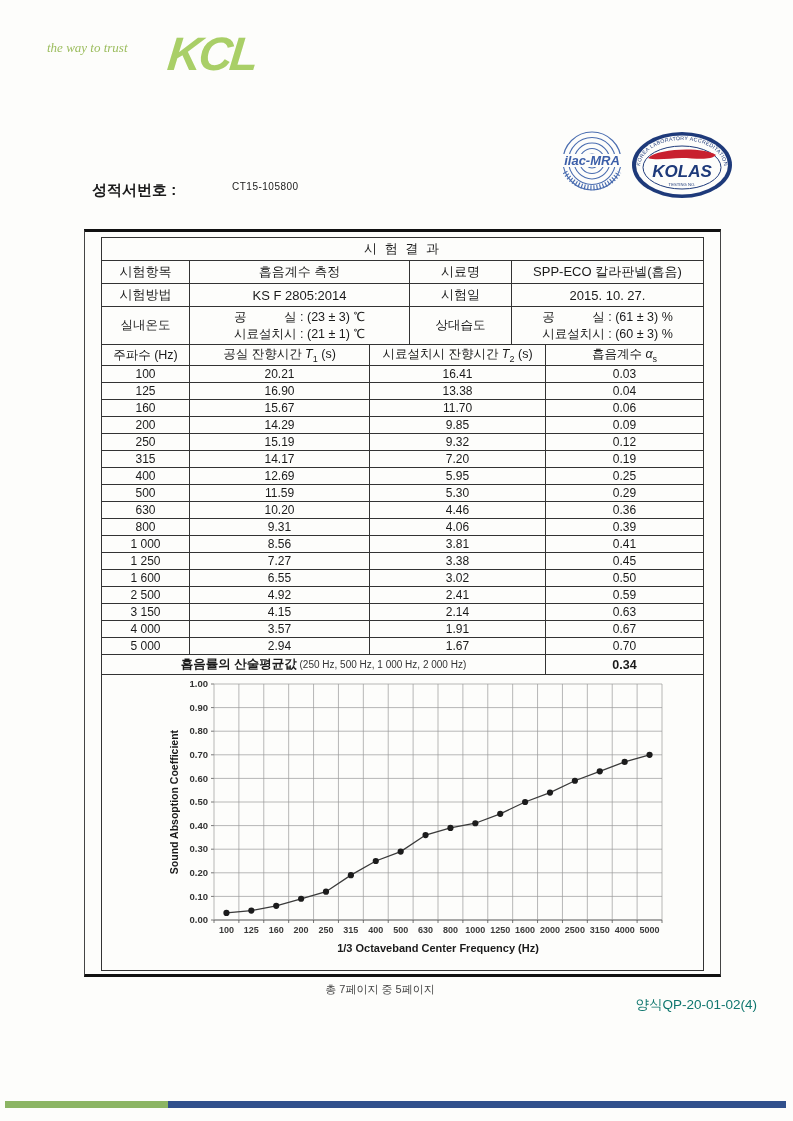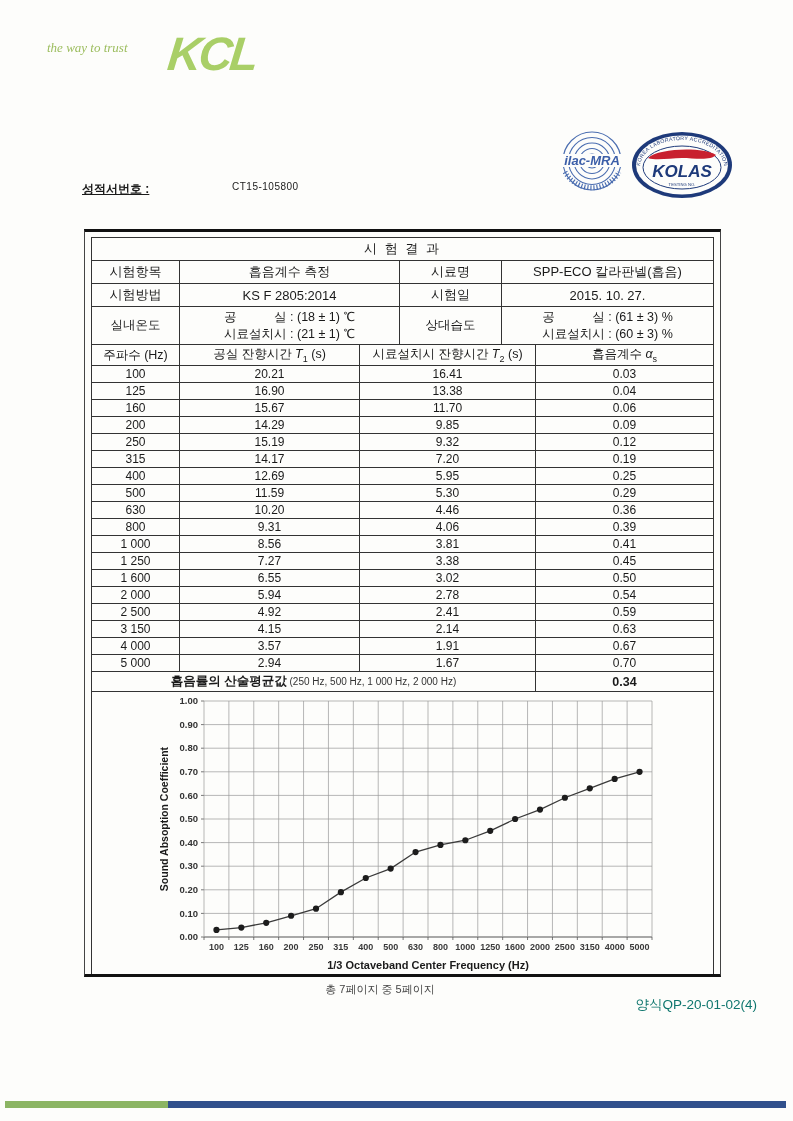--- a/index.html
+++ b/index.html
@@ -6,29 +6,29 @@
   .page{position:relative;width:793px;height:1121px;background:#fdfdfb;margin:0 auto;
         font-family:"Liberation Sans",sans-serif;color:#1a1a1a;overflow:hidden;}
 
   
   .tagline{position:absolute;left:47px;top:40px;font-family:"Liberation Serif",serif;
            font-style:italic;font-size:13px;color:#9cbd5e;}
   .kcl-logo{position:absolute;left:168px;top:26px;font-size:47px;font-weight:bold;
             font-style:italic;color:#a9cf67;letter-spacing:-3px;transform:skewX(-6deg);}
   .doc-title{position:absolute;left:calc(50% + 24px);top:131px;transform:translateX(-50%);
              font-size:35px;font-weight:bold;letter-spacing:9px;color:#111;white-space:nowrap;}
-  .report-label{position:absolute;left:82px;top:181px;font-size:12px;font-weight:bold;text-decoration:underline;}
+  .report-label{position:absolute;left:92px;top:181px;font-size:15px;font-weight:bold;}
   .report-value{position:absolute;left:232px;top:181px;font-size:10px;letter-spacing:.5px;}
   .ilac-logo{position:absolute;left:556px;top:127px;}
   .kolas-logo{position:absolute;left:630px;top:130px;}
 
   
   .frame{position:absolute;left:84px;top:229px;width:637px;height:748px;box-sizing:border-box;
          border:1px solid #444;border-top:3px solid #111;border-bottom:3px solid #111;
-         padding:5px 6px;overflow:hidden;}
+         padding:5px 16px;overflow:hidden;}
   table{width:100%;border-collapse:collapse;table-layout:fixed;}
   td,th{border:1px solid #333;text-align:center;vertical-align:middle;
         font-weight:normal;color:#1a1a1a;padding:0 2px;overflow:hidden;white-space:nowrap;}
   .section-title td{height:24px;font-size:13.5px;letter-spacing:2px;}
   .info-table td{height:22px;font-size:13px;}
   .temp-row td{height:37px;font-size:12.5px;line-height:1.35;}
   .temp-lines{white-space:pre;}
   .freq-table{margin-top:-1px;}
   .freq-table th{height:20px;font-size:12.5px;}
   .freq-table td{height:16px;font-size:12px;line-height:16px;}
@@ -114,21 +114,21 @@
       </tr>
       <tr>
         <td>시험방법</td>
         <td>KS F 2805:2014</td>
         <td>시험일</td>
         <td>2015. 10. 27.</td>
       </tr>
       <tr class="temp-row">
         <td>실내온도</td>
         <td>
-          <div class="temp-lines">공　　　실 : (18 ± 1) ℃</div>
+          <div class="temp-lines">공　　　실 : (23 ± 3) ℃</div>
           <div class="temp-lines">시료설치시 : (21 ± 1) ℃</div>
         </td>
         <td>상대습도</td>
         <td>
           <div class="temp-lines">공　　　실 : (61 ± 3) %</div>
           <div class="temp-lines">시료설치시 : (60 ± 3) %</div>
         </td>
       </tr>
     </tbody>
       </table>
@@ -219,26 +219,20 @@
             <td>1 250</td>
             <td>7.27</td>
             <td>3.38</td>
             <td>0.45</td>
           </tr>
           <tr>
             <td>1 600</td>
             <td>6.55</td>
             <td>3.02</td>
             <td>0.50</td>
-          </tr>
-          <tr>
-            <td>2 000</td>
-            <td>5.94</td>
-            <td>2.78</td>
-            <td>0.54</td>
           </tr>
           <tr>
             <td>2 500</td>
             <td>4.92</td>
             <td>2.41</td>
             <td>0.59</td>
           </tr>
           <tr>
             <td>3 150</td>
             <td>4.15</td>

